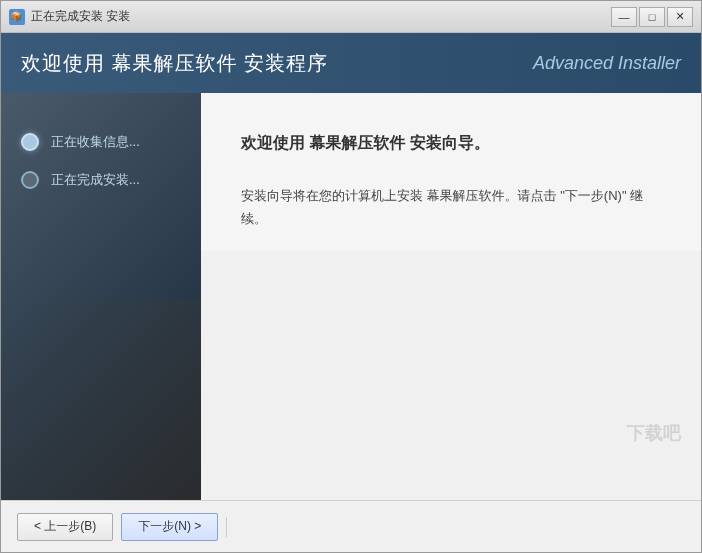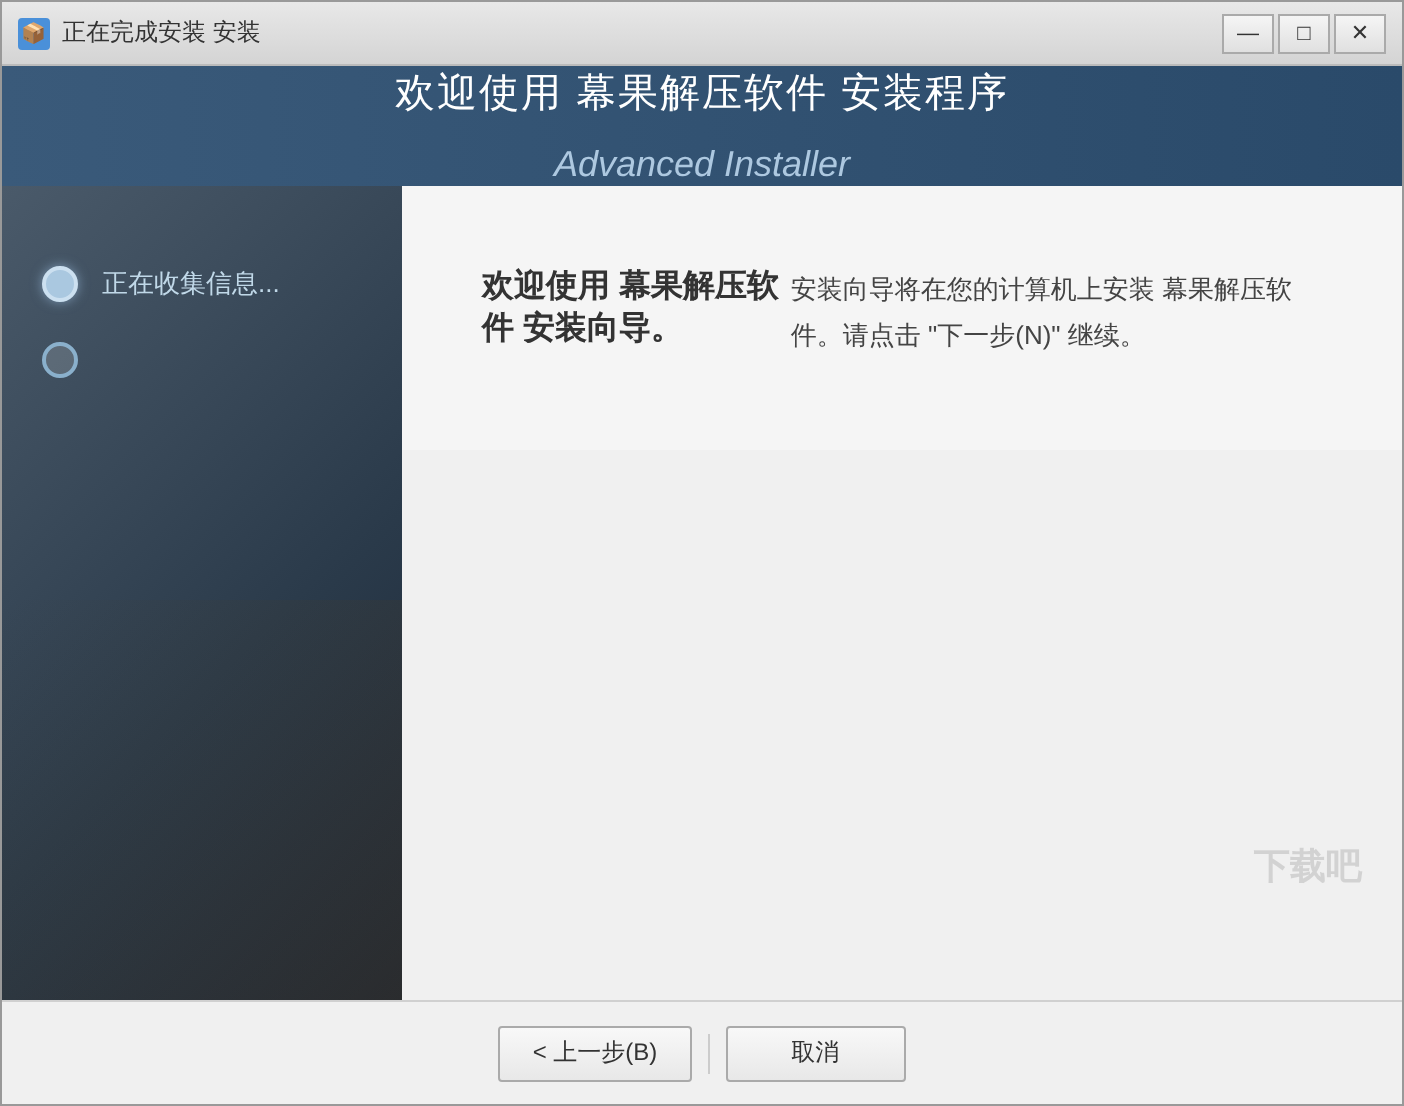--- a/index.html
+++ b/index.html
@@ -75,21 +75,20 @@
     }
 
     
     .header-bar {
       height: 60px;
       background: linear-gradient(to right, #3a5a7a, #2a4a6a);
       display: flex;
       align-items: center;
       padding: 0 20px;
       justify-content: space-between;
-      flex-direction: column;
     }
 
     .header-title {
       font-size: 20px;
       color: white;
       font-weight: 300;
       letter-spacing: 1px;
     }
 
     .header-brand {
@@ -159,21 +158,21 @@
       color: #c0d8e8;
       white-space: nowrap;
     }
 
     
     .content-panel {
       flex: 1;
       background: #f5f5f5;
       padding: 40px 40px 20px 40px;
       display: flex;
-      flex-direction: row;
+      flex-direction: column;
     }
 
     .content-heading {
       font-size: 16px;
       color: #333;
       font-weight: bold;
       margin-bottom: 30px;
     }
 
     .content-body {
@@ -194,21 +193,21 @@
       margin-top: 32px;
     }
 
     
     .footer {
       height: 52px;
       background: #f0f0f0;
       border-top: 1px solid #d0d0d0;
       display: flex;
       align-items: center;
-      justify-content: center;
+      justify-content: flex-start;
       padding: 0 16px;
       gap: 8px;
     }
 
     .footer-btn {
       min-width: 90px;
       height: 28px;
       padding: 0 16px;
       background: linear-gradient(to bottom, #f8f8f8, #e8e8e8);
       border: 1px solid #aaa;
@@ -260,32 +259,33 @@
 
   <div class="main-content">
 
     <div class="sidebar">
       <div class="sidebar-item">
         <div class="step-indicator active"></div>
         <span class="step-label">正在收集信息...</span>
       </div>
       <div class="sidebar-item">
         <div class="step-indicator"></div>
+        <span class="step-label">正在完成安装...</span>
       </div>
     </div>
 
     <div class="content-area">
       <div class="content-panel">
         <div class="content-heading">欢迎使用 幕果解压软件 安装向导。</div>
         <div class="content-body">安装向导将在您的计算机上安装 幕果解压软件。请点击 "下一步(N)" 继续。</div>
       </div>
       <div class="watermark" style="position:absolute; bottom:55px; right:20px; font-size:18px; color:rgba(0,0,0,0.12); font-weight:bold; z-index:0;">下载吧</div>
     </div>
 
   </div>
 
   <div class="footer">
     <button class="footer-btn">&lt; 上一步(B)</button>
+    <button class="footer-btn primary">下一步(N) &gt;</button>
     <div class="footer-separator"></div>
-    <button class="footer-btn">取消</button>
   </div>
 
 </div>
 
 </body></html>

